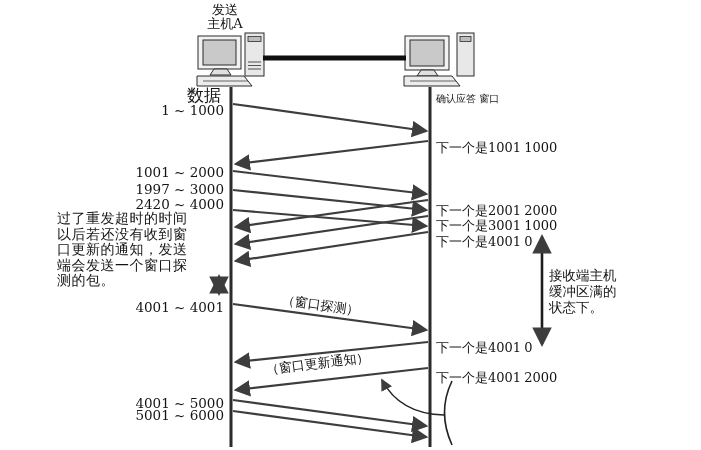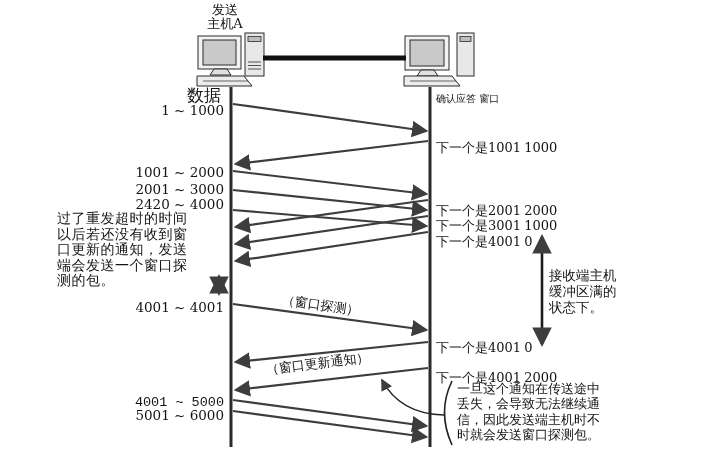--- a/index.html
+++ b/index.html
@@ -81,24 +81,24 @@
   </svg>
 
   <div class="t host-label" style="left:195px;top:3px;">发送
 主机A</div>
 
   <div class="t" style="left:187px;top:84px;font-size:17px;">数据</div>
   <div class="t" style="left:436px;top:92px;font-size:10px;">确认应答 窗口</div>
 
   <div class="t seq" style="top:102px;">1 ~ 1000</div>
   <div class="t seq" style="top:164px;">1001 ~ 2000</div>
-  <div class="t seq" style="top:181px;">2001 ~ 3000</div>
+  <div class="t seq" style="top:181px;">1997 ~ 3000</div>
   <div class="t seq" style="top:196px;">2420 ~ 4000</div>
   <div class="t seq" style="top:299px;">4001 ~ 4001</div>
-  <div class="t seq" style="top:395px;font-family:Liberation Mono, monospace;">4001 ~ 5000</div>
+  <div class="t seq" style="top:395px;">4001 ~ 5000</div>
   <div class="t seq" style="top:407px;">5001 ~ 6000</div>
 
   <div class="t ackrow" style="top:128px;">
     <span class="ack-t">下一个是1001</span>
     <span>1000</span>
   </div>
   <div class="t ackrow" style="top:191px;">
     <span class="ack-t">下一个是2001</span>
     <span>2000</span>
   </div>
@@ -123,18 +123,14 @@
   <div class="t inline-lbl" style="left:266px;top:361px;transform:rotate(-7deg);">（窗口更新通知）</div>
 
   <div class="t" style="left:549px;top:267px;width:84px;font-size:13.5px;line-height:16px;">接收端主机
 缓冲区满的
 状态下。</div>
   <div class="t" style="left:57px;top:211px;width:165px;font-size:14px;line-height:15.5px;letter-spacing:0.5px;">过了重发超时的时间
 以后若还没有收到窗
 口更新的通知，发送
 端会发送一个窗口探
 测的包。</div>
-  <div class="t" style="left:457px;top:381px;width:190px;font-size:13px;line-height:15.3px;">一旦这个通知在传送途中
-丢失，会导致无法继续通
-信，因此发送端主机时不
-时就会发送窗口探测包。</div>
 
 </div>
 
 </body></html>

